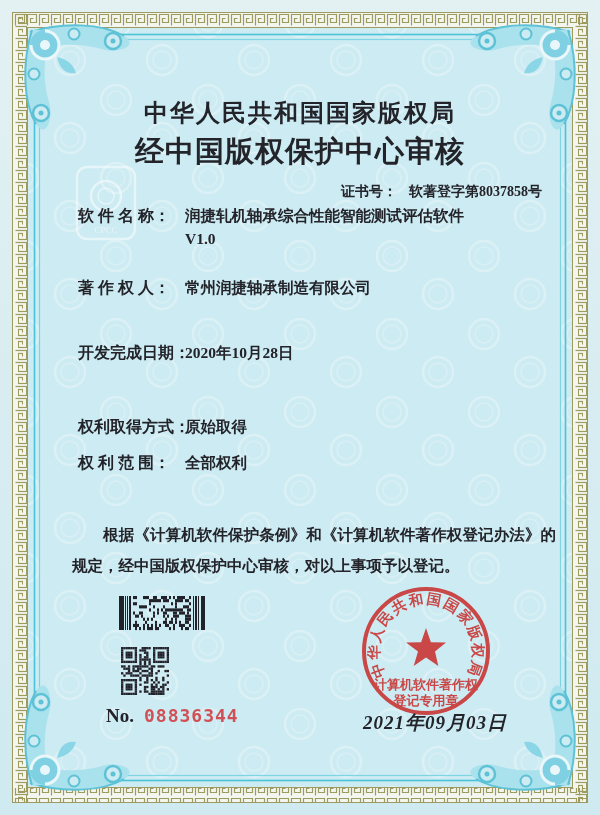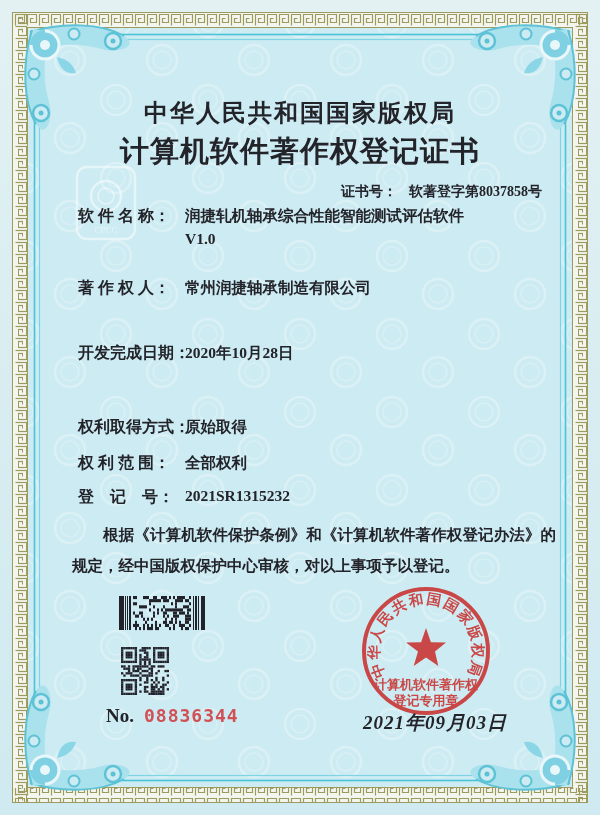--- a/index.html
+++ b/index.html
@@ -94,21 +94,21 @@
 
     <g opacity="0.5">
       <rect x="77" y="167" width="58" height="72" rx="10" fill="none" stroke="#ffffff" stroke-width="2.5"></rect>
       <circle cx="106" cy="196" r="15" fill="none" stroke="#ffffff" stroke-width="2.5"></circle>
       <circle cx="106" cy="196" r="8" fill="none" stroke="#ffffff" stroke-width="1.5"></circle>
       <text x="106" y="233" text-anchor="middle" font-size="9" fill="#ffffff">CPCC</text>
     </g>
   </svg>
 
   <div class="txt title1">中华人民共和国国家版权局</div>
-  <div class="txt title2">计算机软件著作权登记证书</div>
+  <div class="txt title2">经中国版权保护中心审核</div>
 
   <div class="txt certno">
     <span>证书号：</span><span class="gap"></span><span>软著登字第8037858号</span>
   </div>
 
   <div class="row" style="top:206px">
     <span class="lbl">软 件 名 称：</span>
     <span class="val">润捷轧机轴承综合性能智能测试评估软件</span>
   </div>
   <div class="row" style="top:230px">
@@ -122,24 +122,20 @@
     <span class="lbl">开发完成日期：</span>
     <span class="val">2020年10月28日</span>
   </div>
   <div class="row" style="top:453px">
     <span class="lbl">权 利 范 围：</span>
     <span class="val">全部权利</span>
   </div>
   <div class="row" style="top:417px">
     <span class="lbl">权利取得方式：</span>
     <span class="val">原始取得</span>
-  </div>
-  <div class="row" style="top:487px">
-    <span class="lbl">登　记　号：</span>
-    <span class="val">2021SR1315232</span>
   </div>
 
   <div class="statement">根据《计算机软件保护条例》和《计算机软件著作权登记办法》的规定，经中国版权保护中心审核，对以上事项予以登记。</div>
 
   <svg class="codesvg" style="left:119px;top:596px" width="88" height="36">
     <g id="bcg" fill="#22222a">
         <rect x="0" y="0" width="5" height="34"></rect>
         <rect x="6" y="0" width="1" height="34"></rect>
         <rect x="8" y="0" width="1" height="34"></rect>
         <rect x="10" y="0" width="2" height="34"></rect>

